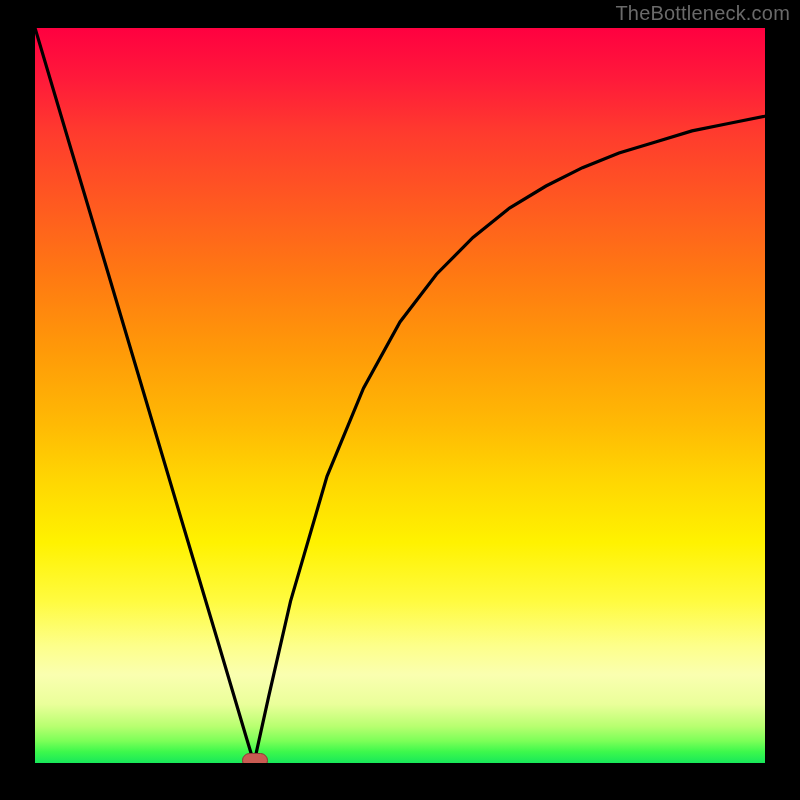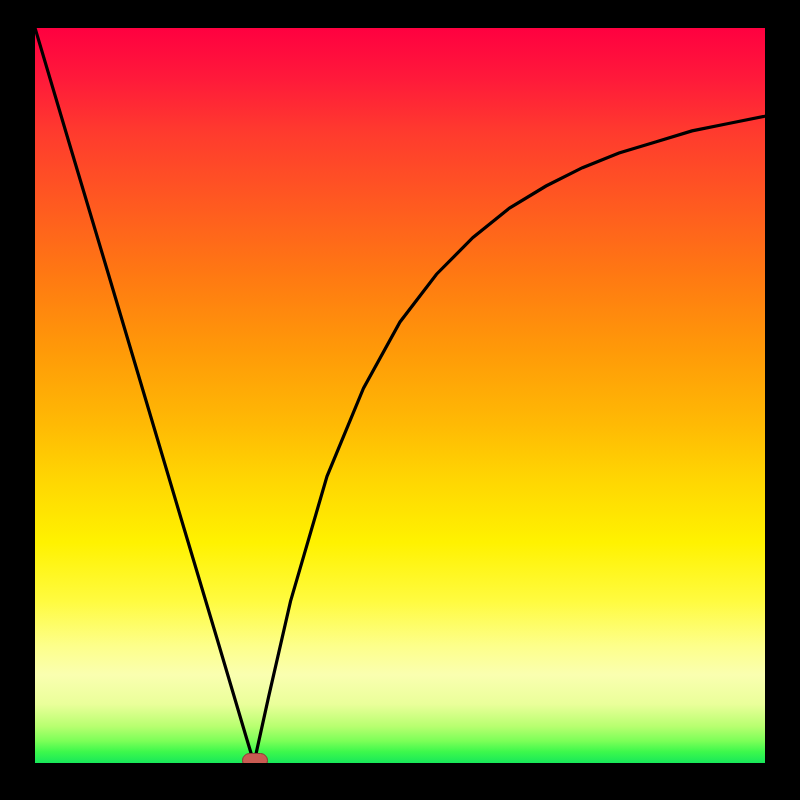--- a/index.html
+++ b/index.html
@@ -73,20 +73,21 @@
     background: #c95b52;
     border: 1px solid #8d3a34;
     border-radius: 8px;
   }
 </style>
 </head>
 <body>
 
 <div class="frame">
 
+  <div class="watermark">TheBottleneck.com</div>
 
   <div class="plot-area">
     <div class="gradient-bg"></div>
 
     <svg class="curve" viewBox="0 0 730 735" preserveAspectRatio="none">
       <path id="curve-path" fill="none" stroke="#000" stroke-width="3.2" stroke-linecap="round" d="M 0.00 0.00 L 36.50 122.75 L 73.00 244.75 L 109.50 367.50 L 146.00 490.25 L 182.50 612.25 L 197.10 661.50 L 211.70 710.75 L 219.00 735.00 L 219.00 735.00 L 233.60 668.85 L 255.50 573.30 L 292.00 448.35 L 328.50 360.15 L 365.00 294.00 L 401.50 246.22 L 438.00 209.48 L 474.50 180.08 L 511.00 158.02 L 547.50 139.65 L 584.00 124.95 L 620.50 113.93 L 657.00 102.90 L 693.50 95.55 L 730.00 88.20 "></path>
     </svg>
 
     <div class="marker" id="marker" style="left: 207px; top: 725px;"></div>
   </div>

